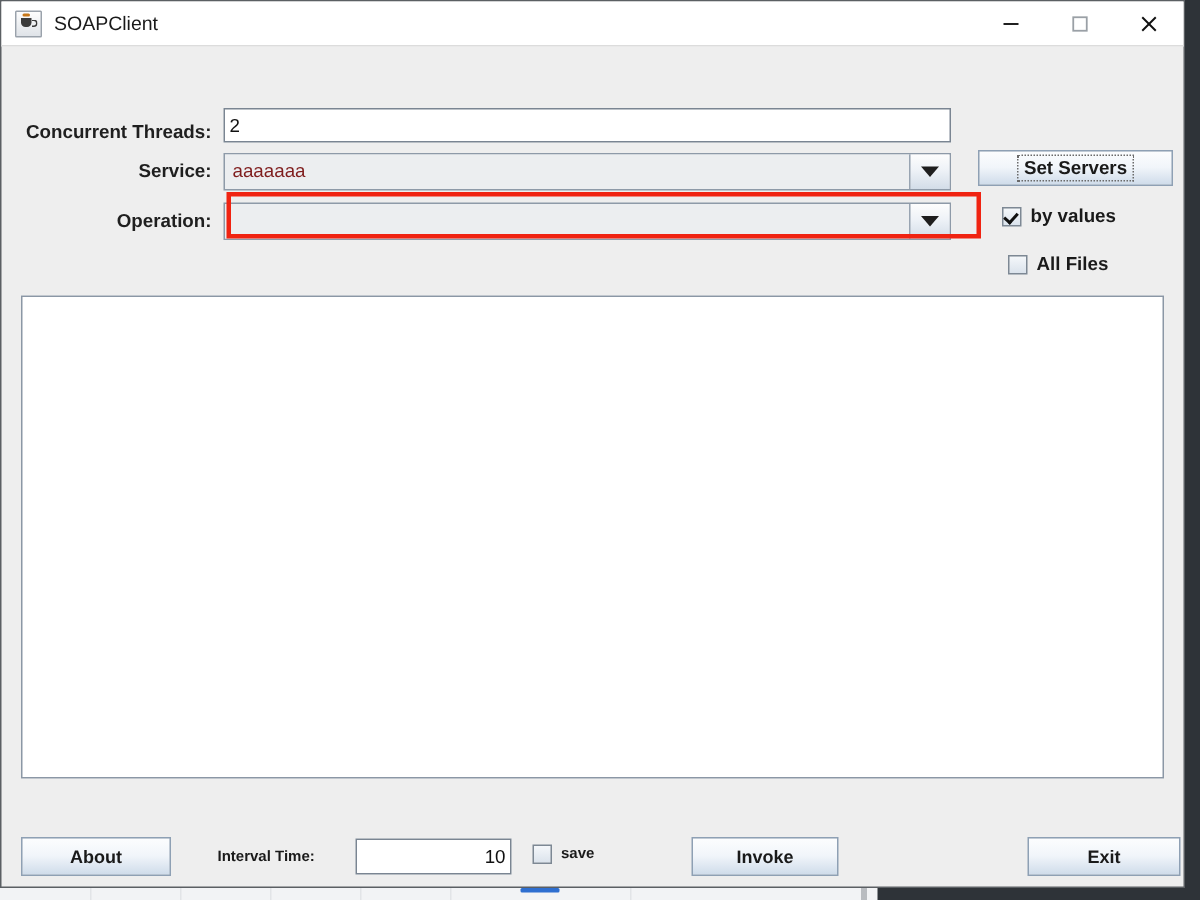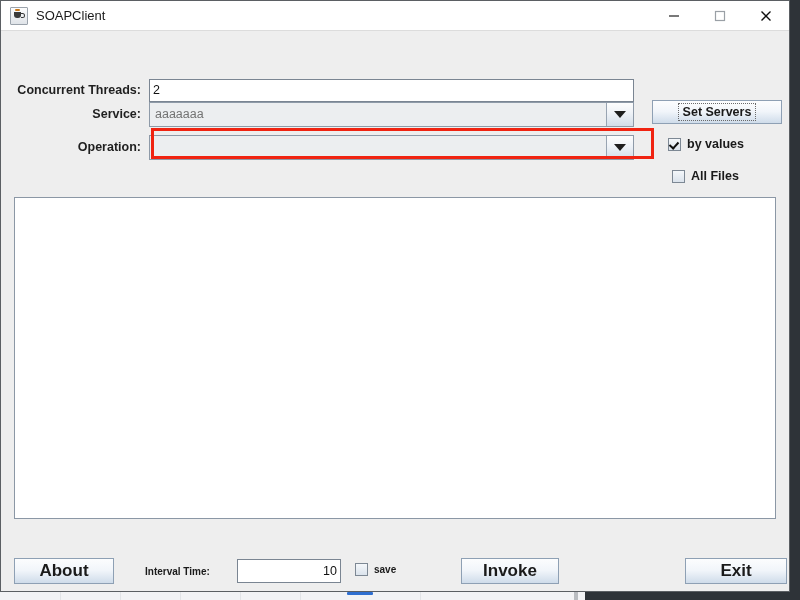--- a/index.html
+++ b/index.html
@@ -141,21 +141,21 @@
     height: 102px;
   }
   .row {
     position: absolute;
     left: 0;
     right: 0;
     height: 26px;
     display: flex;
     align-items: center;
   }
-  #row-threads  { top: 14px; }
+  #row-threads  { top: 6px; align-items: flex-end; }
   #row-service  { top: 38px; }
   #row-operation{ top: 71px; }
 
   .field-label {
     width: 148px;
     text-align: right;
     padding-right: 8px;
     box-sizing: border-box;
     font-size: 12.5px;
     font-weight: bold;
@@ -181,21 +181,21 @@
     height: 25px;
     display: flex;
     box-sizing: border-box;
     border: 1px solid #8e9aa8;
     background: #eceef0;
   }
   .combo .combo-value {
     flex: 1 1 auto;
     background: #eceef0;
     font-size: 12.5px;
-    color: #737373;
+    color: #7f1d1d;
     padding-left: 5px;
     line-height: 23px;
     overflow: hidden;
     white-space: nowrap;
   }
   .combo .combo-arrow {
     width: 26px;
     flex: 0 0 auto;
     background: linear-gradient(#fdfdfd 0%, #eef2f7 45%, #d3dde8 100%);
     border-left: 1px solid #98a4b2;
@@ -293,21 +293,21 @@
   }
   .btn {
     position: absolute;
     height: 26px;
     background: linear-gradient(#fcfdfe 0%, #f1f5fa 48%, #cfdcea 100%);
     border: 1px solid #8ea0b4;
     box-sizing: border-box;
     display: flex;
     align-items: center;
     justify-content: center;
-    font-size: 17px;
+    font-size: 12px;
     font-weight: bold;
     color: #1a1a1a;
   }
   #about-btn  { left: 13px;  top: 7px; width: 100px; }
   #invoke-btn { left: 460px; top: 7px; width: 98px; }
   #exit-btn   { left: 684px; top: 7px; width: 102px; }
 
   #interval-label {
     position: absolute;
     left: 144px;

